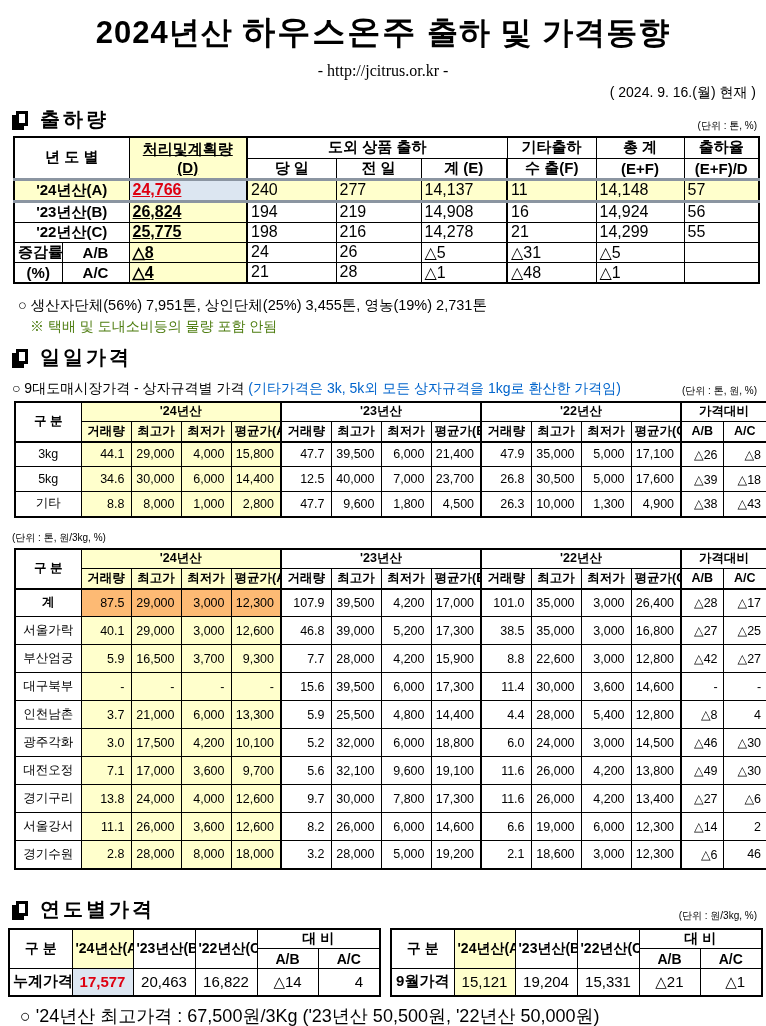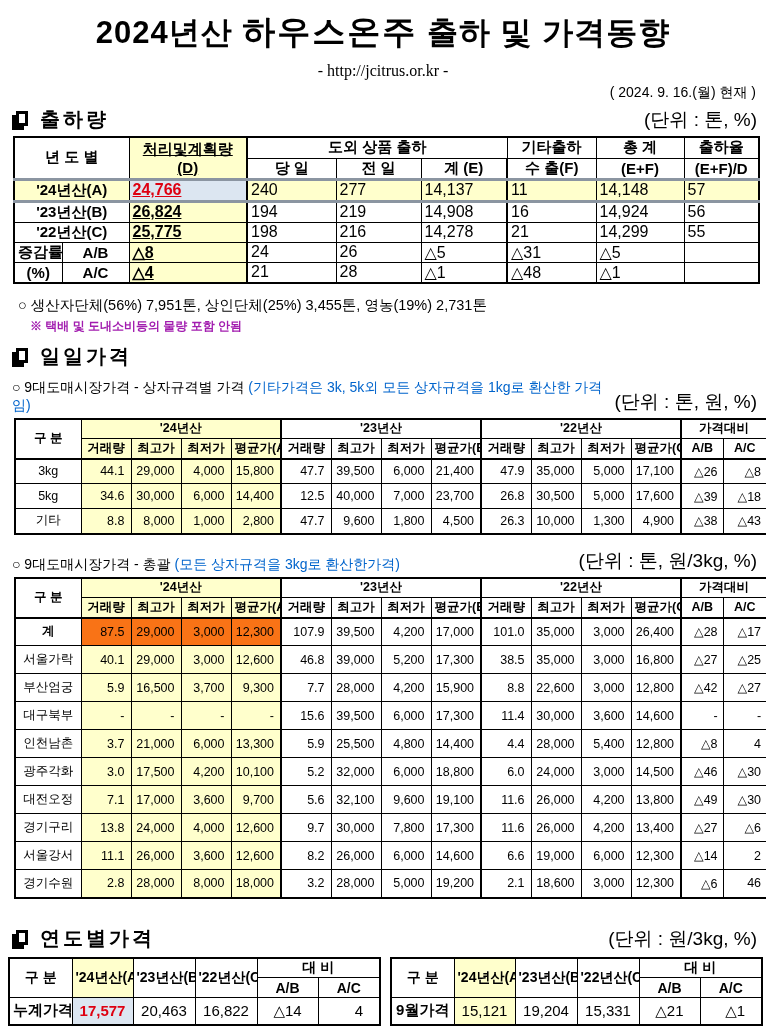--- a/index.html
+++ b/index.html
@@ -14,59 +14,59 @@
   .title { text-align:center; font-size:31px; font-weight:bold; letter-spacing:1px; margin-top:4px; white-space:nowrap; }
   .title .brand { font-weight:900; font-size:33px; letter-spacing:2px; }
   .url { text-align:center; font-size:16px; margin-top:7px; font-family:"Liberation Serif", serif; }
   .date { text-align:right; font-size:14px; margin-top:4px; padding-right:2px; }
 
   
   .sec-head { display:flex; justify-content:space-between; align-items:flex-end; margin-top:4px; }
   .sec-left { display:flex; align-items:center; font-size:20px; font-weight:bold; letter-spacing:3px; }
   .sq-icon { display:inline-block; width:12px; height:15px; border:3px solid #000; background:#fff;
              box-shadow:-4px 4px 0 0 #000; margin:0 12px 2px 8px; }
-  .unit { font-size:19px; white-space:nowrap; padding-right:1px; }
+  .unit { font-size:10px; white-space:nowrap; padding-right:1px; }
 
   
   table { border-collapse:collapse; table-layout:fixed; }
   th, td { border:1px solid #000; white-space:nowrap; overflow:hidden; padding:0 3px; }
   thead th { font-weight:bold; text-align:center; }
 
   .t1 { width:745px; margin:3px 0 12px 5px; border:2px solid #000; }
   .t1 th { height:21px; font-size:15px; }
   .t1 td { height:20px; font-size:16px; }
   .t1 .lbl { text-align:center; font-weight:bold; font-size:15px; }
   .t1 .num { text-align:left; padding-right:13px; }
   .t1 .dcol { background:#FFFFCC; font-weight:bold;text-decoration:underline; }
   .t1 .bR2 { border-right:2px solid #000; }
   .t1 thead { border-bottom:2px solid #000; }
   .t1 tr.row-a td { background:#FFFFCC; border-top:3px solid #8B95A1; border-bottom:3px solid #8B95A1; }
   .t1 tr.row-a td.dcol { background:#DCE6F1; color:#DE0011; }
 
   .note1 { font-size:14.5px; margin:7px 0 0 10px; }
-  .note2 { font-size:12px; margin:3px 0 0 22px; color:#a21caf; font-weight:bold; }
+  .note2 { font-size:14px; margin:3px 0 0 22px; color:#4d7c0f; font-weight:normal; }
 
   
   .sub-row { display:flex; justify-content:space-between; align-items:flex-end; margin-top:9px; padding-left:4px; }
   .sub-title { font-size:14px; font-weight:normal; }
   .sub-note { color:#0064CC; }
 
   .pt { width:752px; margin:3px 0 0 6px; border:2px solid #000; }
   .pt th { height:20px; font-size:12.5px; }
   .pt td { font-size:12.5px; }
   .pt thead { border-bottom:2px solid #000; }
   .pt .y { background:#FFFFCC; }
   .pt .gr { border-right:2px solid #000; }
   .pt .num { text-align:right; padding-right:6px; }
   .pt .cmp { padding-right:5px; }
   .pt .lbl { text-align:center; }
   #t-size td { height:25px; }
   #t-overall td { height:28px; }
   #t-overall tbody tr:first-child td { border-top:2px solid #000; }
-  #t-overall tbody tr:first-child td.y { background:#f97316; }
+  #t-overall tbody tr:first-child td.y { background:#fdba74; }
   #t-overall tbody tr:first-child td.lbl { font-weight:bold; }
 
   
   .yr-wrap { display:flex; gap:9px; margin:5px 0 0 0; }
   .yt { width:371px; border:2px solid #000; }
   .yt th { height:20px; font-size:14px; }
   .yt td { height:27px; font-size:15px; text-align:center; }
   .yt .y { background:#FFFFCC; }
   .yt .lbl { font-weight:bold; }
   .yt .hlb { background:#DCE6F1; color:#DE0011; font-weight:bold; }
@@ -294,24 +294,20 @@
           <td class="num">10,000</td>
           <td class="num">1,300</td>
           <td class="num gr">4,900</td>
           <td class="num cmp">△38</td>
           <td class="num cmp">△43</td>
         </tr>
       </tbody>
   </table>
 
   <div class="sub-row" style="margin-top:13px">
-    <span class="sub-title">
-      <span>○ 9대도매시장가격 - 총괄</span>
-      <span class="sub-note">(모든 상자규격을 3kg로 환산한가격)</span>
-    </span>
     <span class="unit">(단위 : 톤, 원/3kg, %)</span>
   </div>
 
   <table class="pt" id="t-overall">
     <colgroup>
         <col style="width:66px">
         <col style="width:50px">
         <col style="width:50px">
         <col style="width:50px">
         <col style="width:50px">

